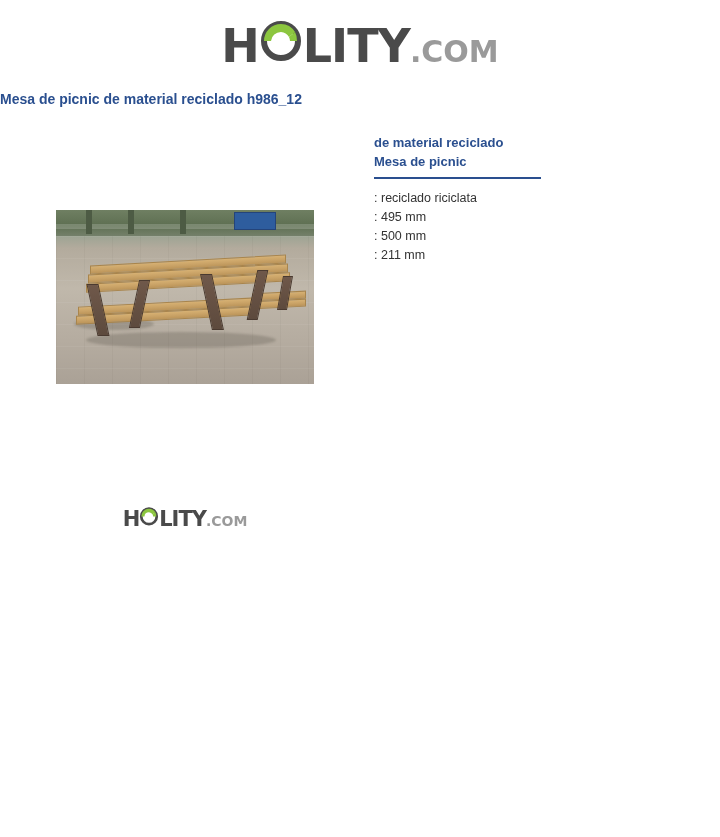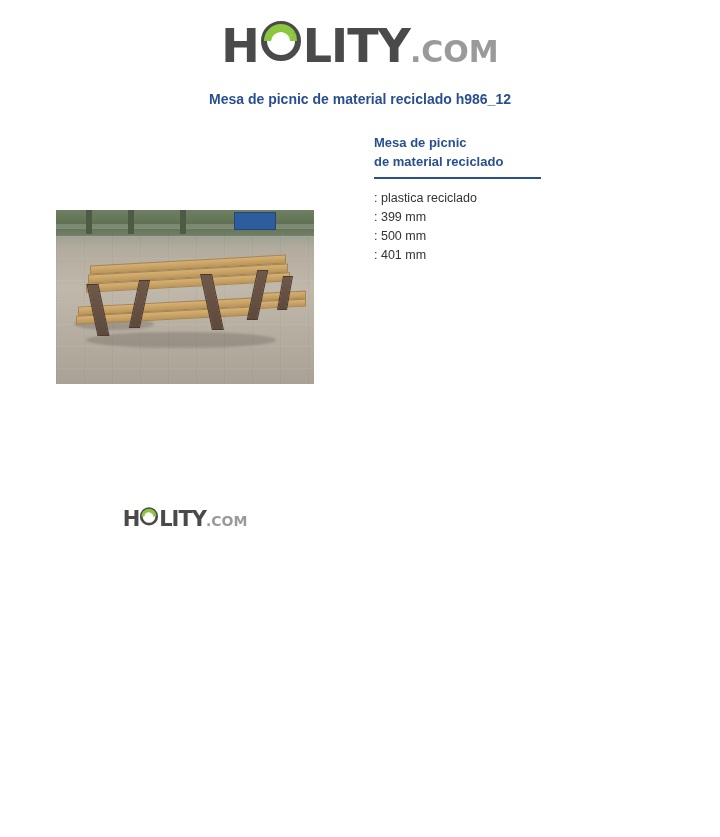--- a/index.html
+++ b/index.html
@@ -65,21 +65,21 @@
   .logo-big .logo-rest { font-size: 46px; }
   .logo-big .logo-dotcom { font-size: 30px; }
 
   
   .logo-small .logo-h,
   .logo-small .logo-rest { font-size: 21px; }
   .logo-small .logo-dotcom { font-size: 14px; }
 
   
   .page-title {
-    text-align: center;
+    text-align: left;
     color: #2a4f8f;
     font-size: 14px;
     font-weight: bold;
     margin-top: 22px;
   }
 
   
   .content {
     position: relative;
     margin-top: 26px;
@@ -246,40 +246,40 @@
           <div class="leg" style="left:36px; top:74px; width:12px; height:52px; transform:skewX(12deg);"></div>
           <div class="leg" style="left:78px; top:70px; width:11px; height:48px; transform:skewX(-12deg);"></div>
           <div class="leg" style="left:150px; top:64px; width:12px; height:56px; transform:skewX(12deg);"></div>
           <div class="leg" style="left:196px; top:60px; width:11px; height:50px; transform:skewX(-12deg);"></div>
           <div class="leg" style="left:224px; top:66px; width:10px; height:34px; transform:skewX(-10deg);"></div>
         </div>
       </div>
     </div>
 
     <div class="spec">
+      <div class="spec-title">de material reciclado</div>
       <div class="spec-title">Mesa de picnic</div>
-      <div class="spec-title">de material reciclado</div>
       <div class="spec-rule"></div>
 
       <div class="spec-list">
         <div class="spec-row">
           <span class="spec-label">:</span>
-          <span class="spec-value">plastica reciclado</span>
-        </div>
-        <div class="spec-row">
-          <span class="spec-label">:</span>
-          <span class="spec-value">399 mm</span>
+          <span class="spec-value">reciclado riciclata</span>
+        </div>
+        <div class="spec-row">
+          <span class="spec-label">:</span>
+          <span class="spec-value">495 mm</span>
         </div>
         <div class="spec-row">
           <span class="spec-label">:</span>
           <span class="spec-value">500 mm</span>
         </div>
         <div class="spec-row">
           <span class="spec-label">:</span>
-          <span class="spec-value">401 mm</span>
+          <span class="spec-value">211 mm</span>
         </div>
       </div>
     </div>
 
     <div class="logo-footer">
       <span class="logo logo-small">
         <span class="logo-h">H</span><span class="logo-o"><svg width="20" height="21" viewBox="0 0 44 46" aria-hidden="true">
               <circle cx="22" cy="25" r="17" fill="none" stroke="#4a4a4a" stroke-width="6"></circle>
               <path d="M22 8 A17 17 0 0 1 36 16 L30 21 A10 10 0 0 0 22 16 Z" fill="#8cc63f"></path>
               <path d="M36 16 A17 17 0 0 1 38 25 L31 25 A10 10 0 0 0 30 21 Z" fill="#8cc63f"></path>

